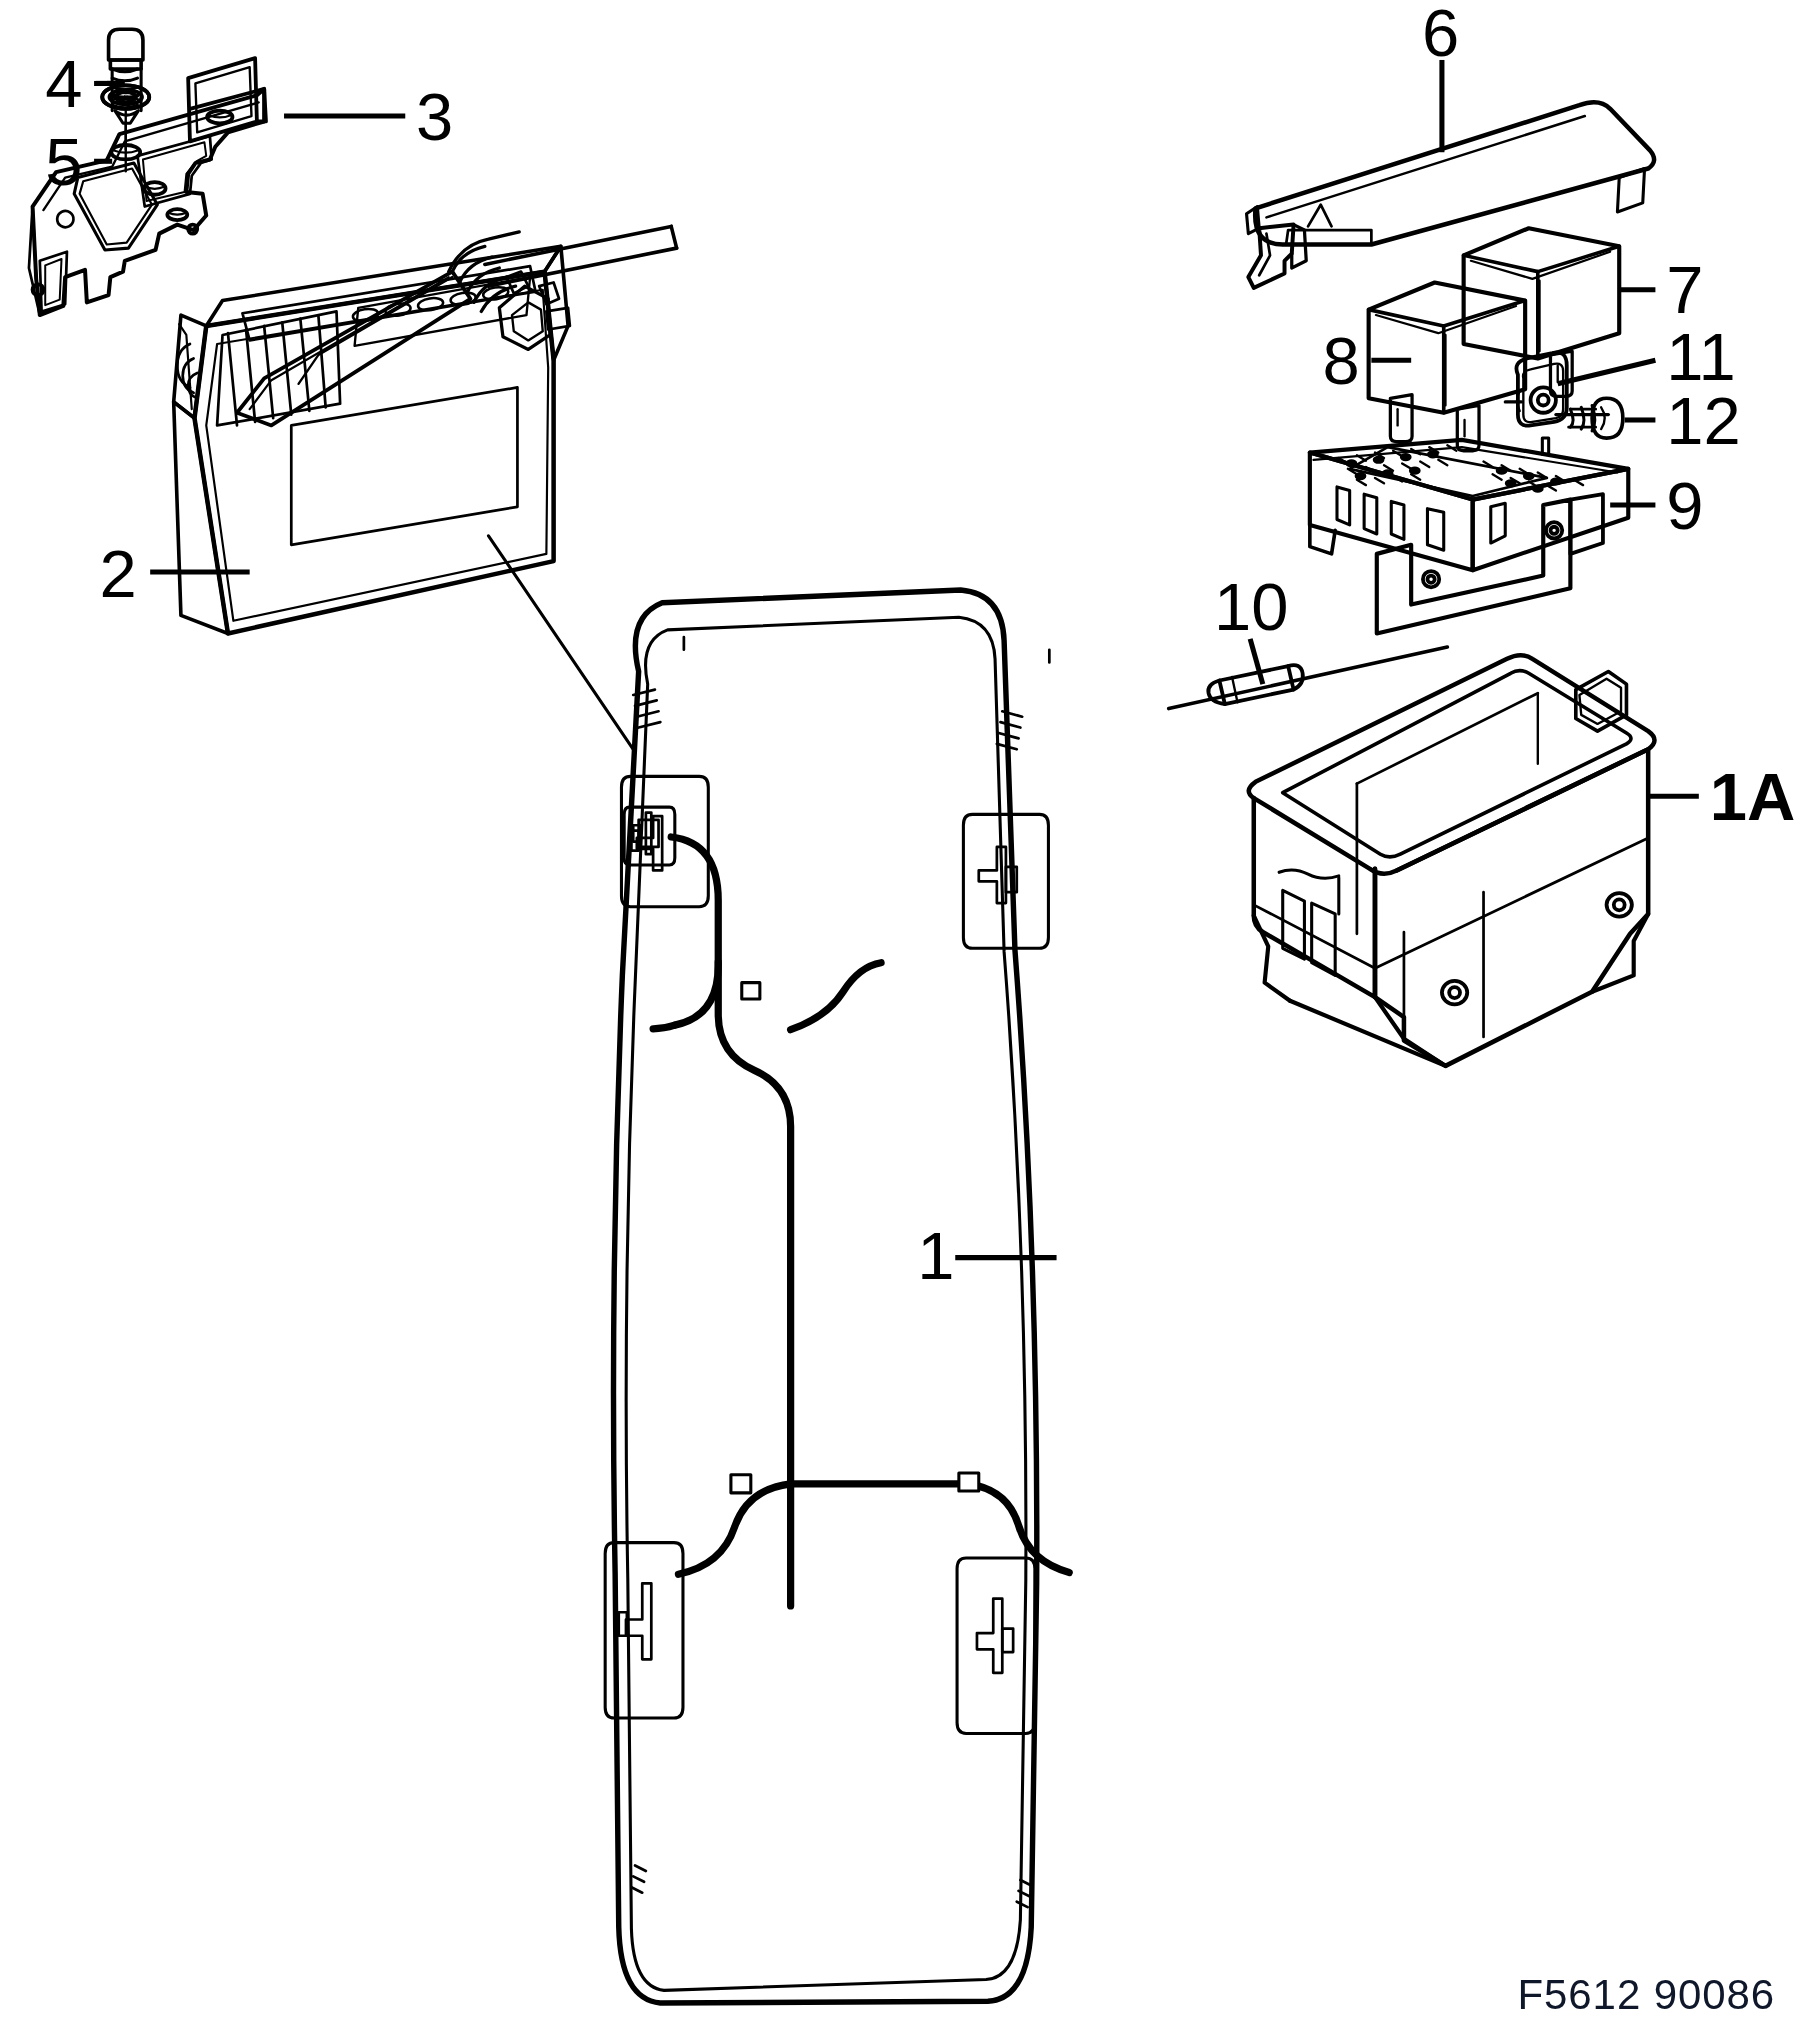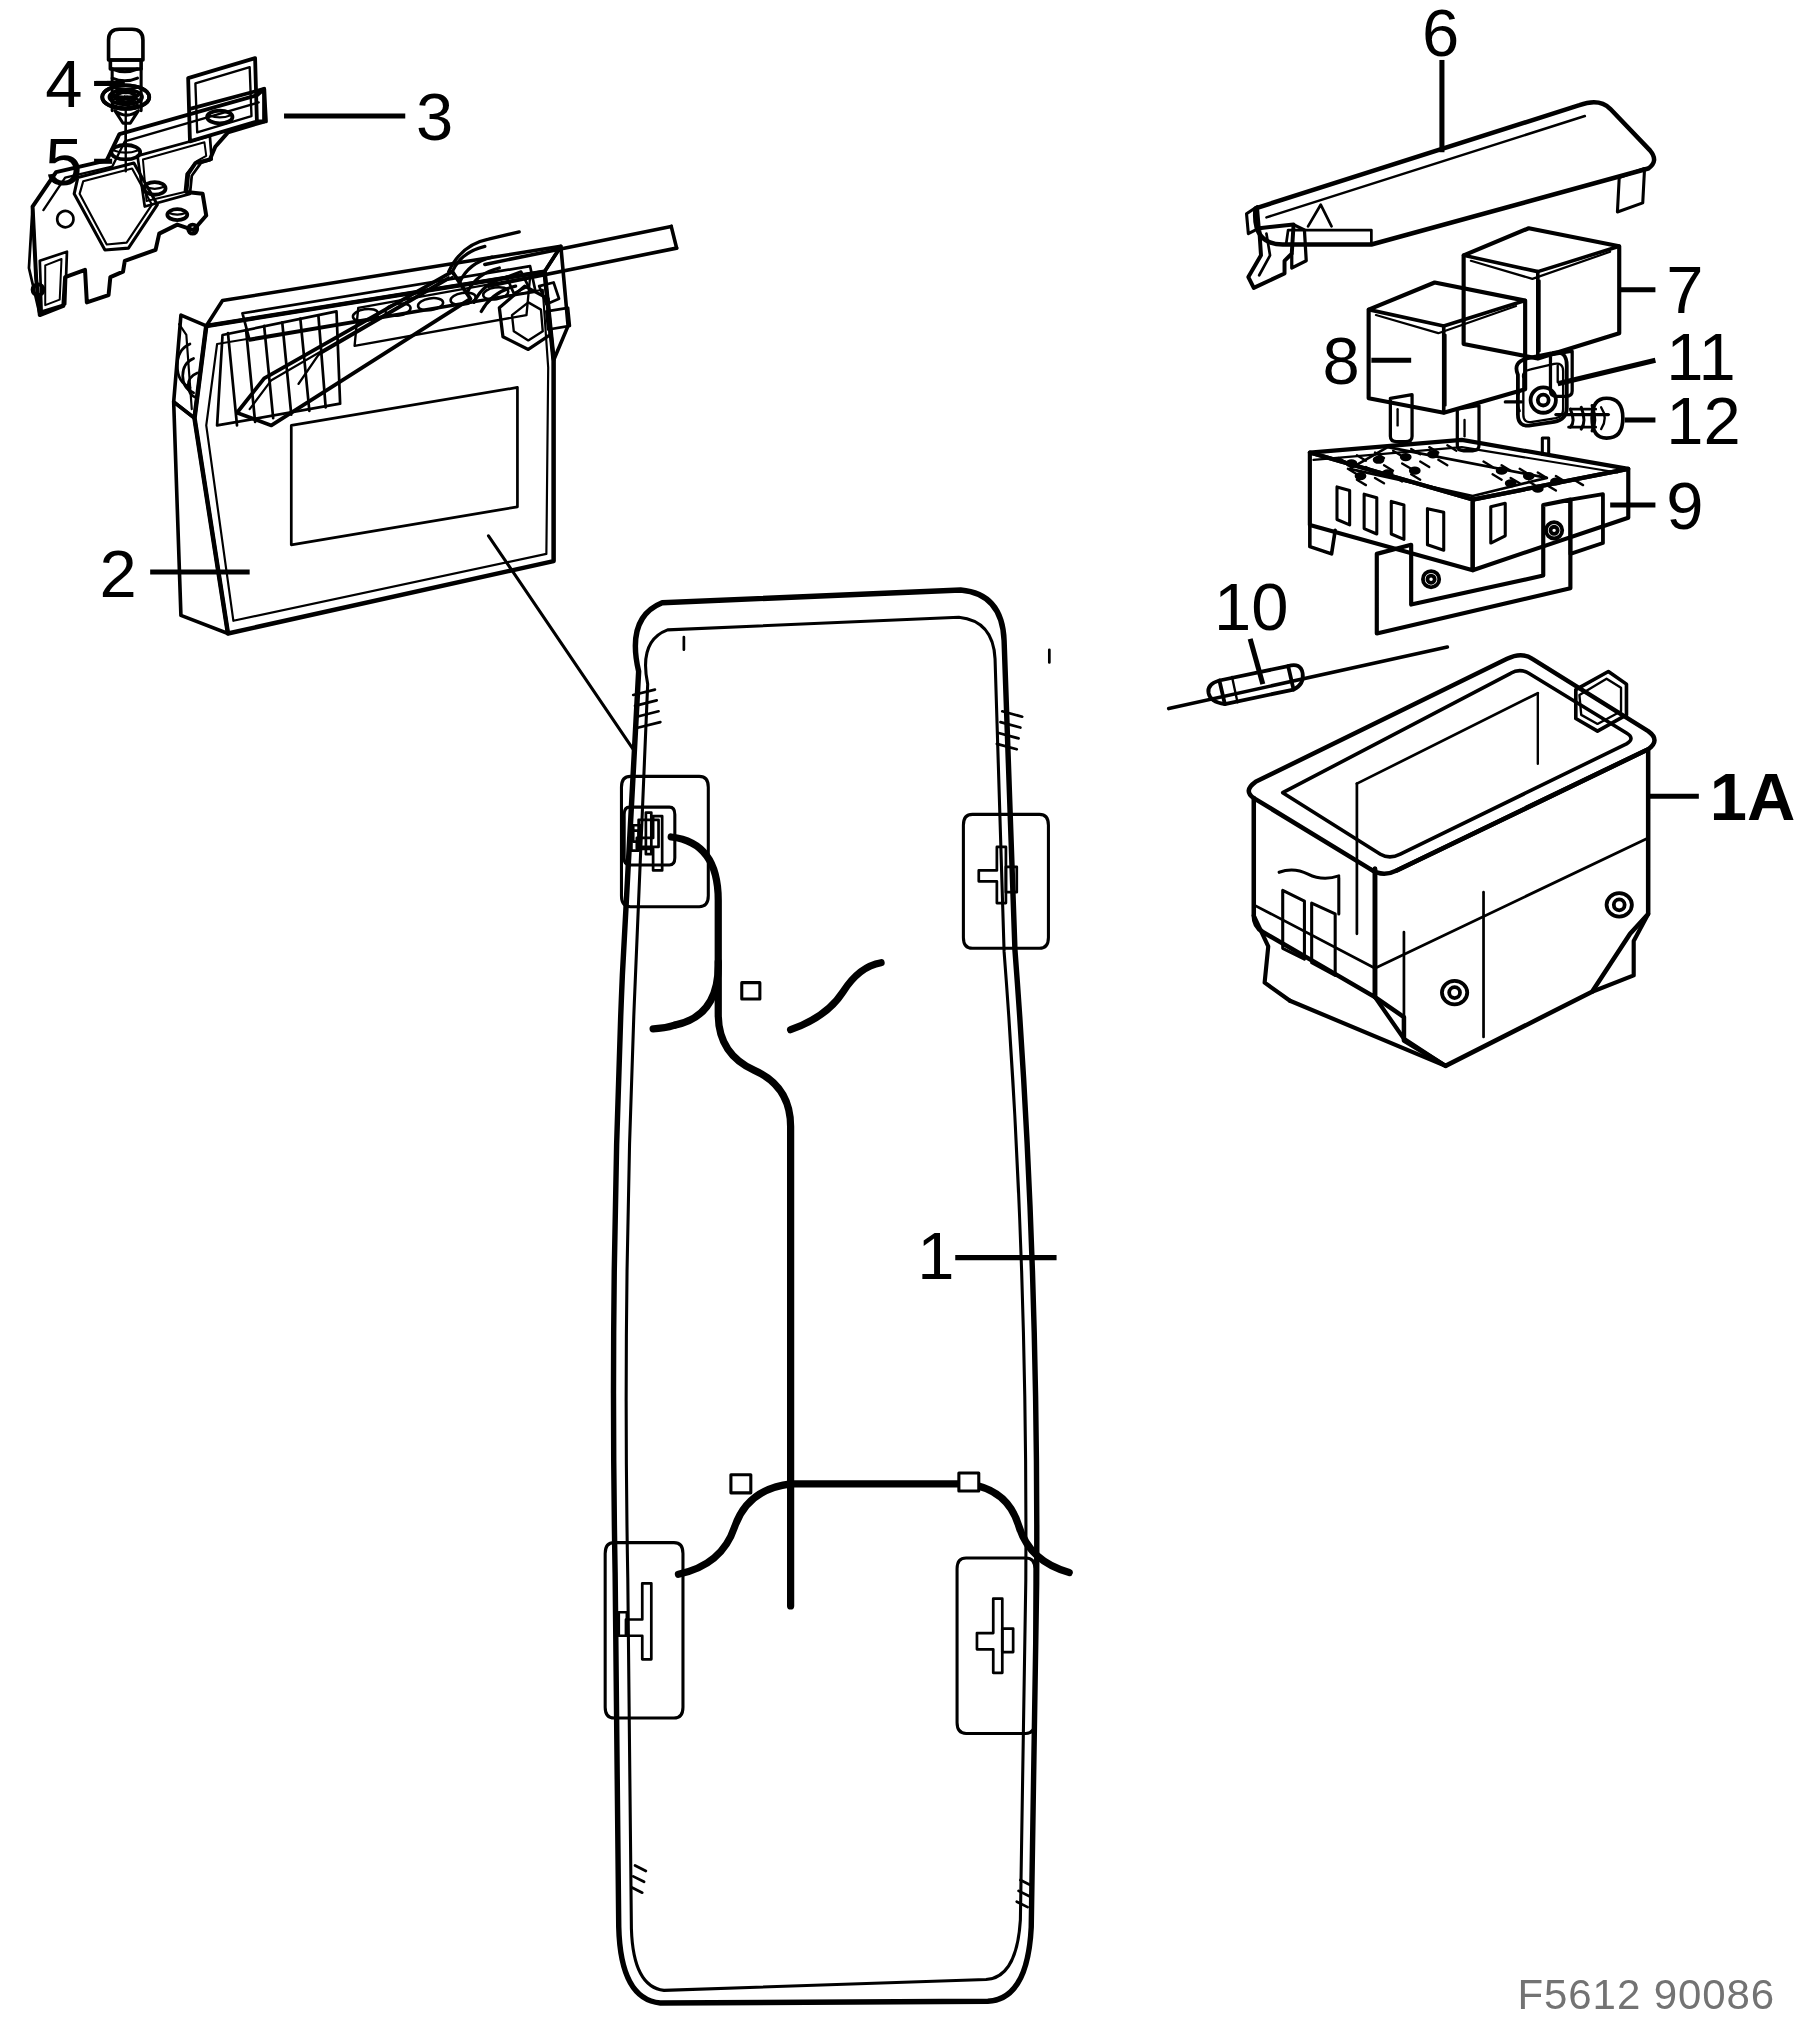--- a/index.html
+++ b/index.html
@@ -27,21 +27,21 @@
     font-family: "Liberation Sans", sans-serif;
     font-weight: 400;
   }
   .partno {
     position: absolute;
     right: 36px;
     bottom: 25px;
     font-family: "Liberation Sans", sans-serif;
     font-size: 42px;
     letter-spacing: 0.9px;
-    color: #737373;
+    color: #0f172a;
     white-space: nowrap;
   }
 </style>
 </head>
 <body>
 
 <div id="sheet">
 
   <svg id="art" viewBox="0 0 2002 2259" xmlns="http://www.w3.org/2000/svg">
 

